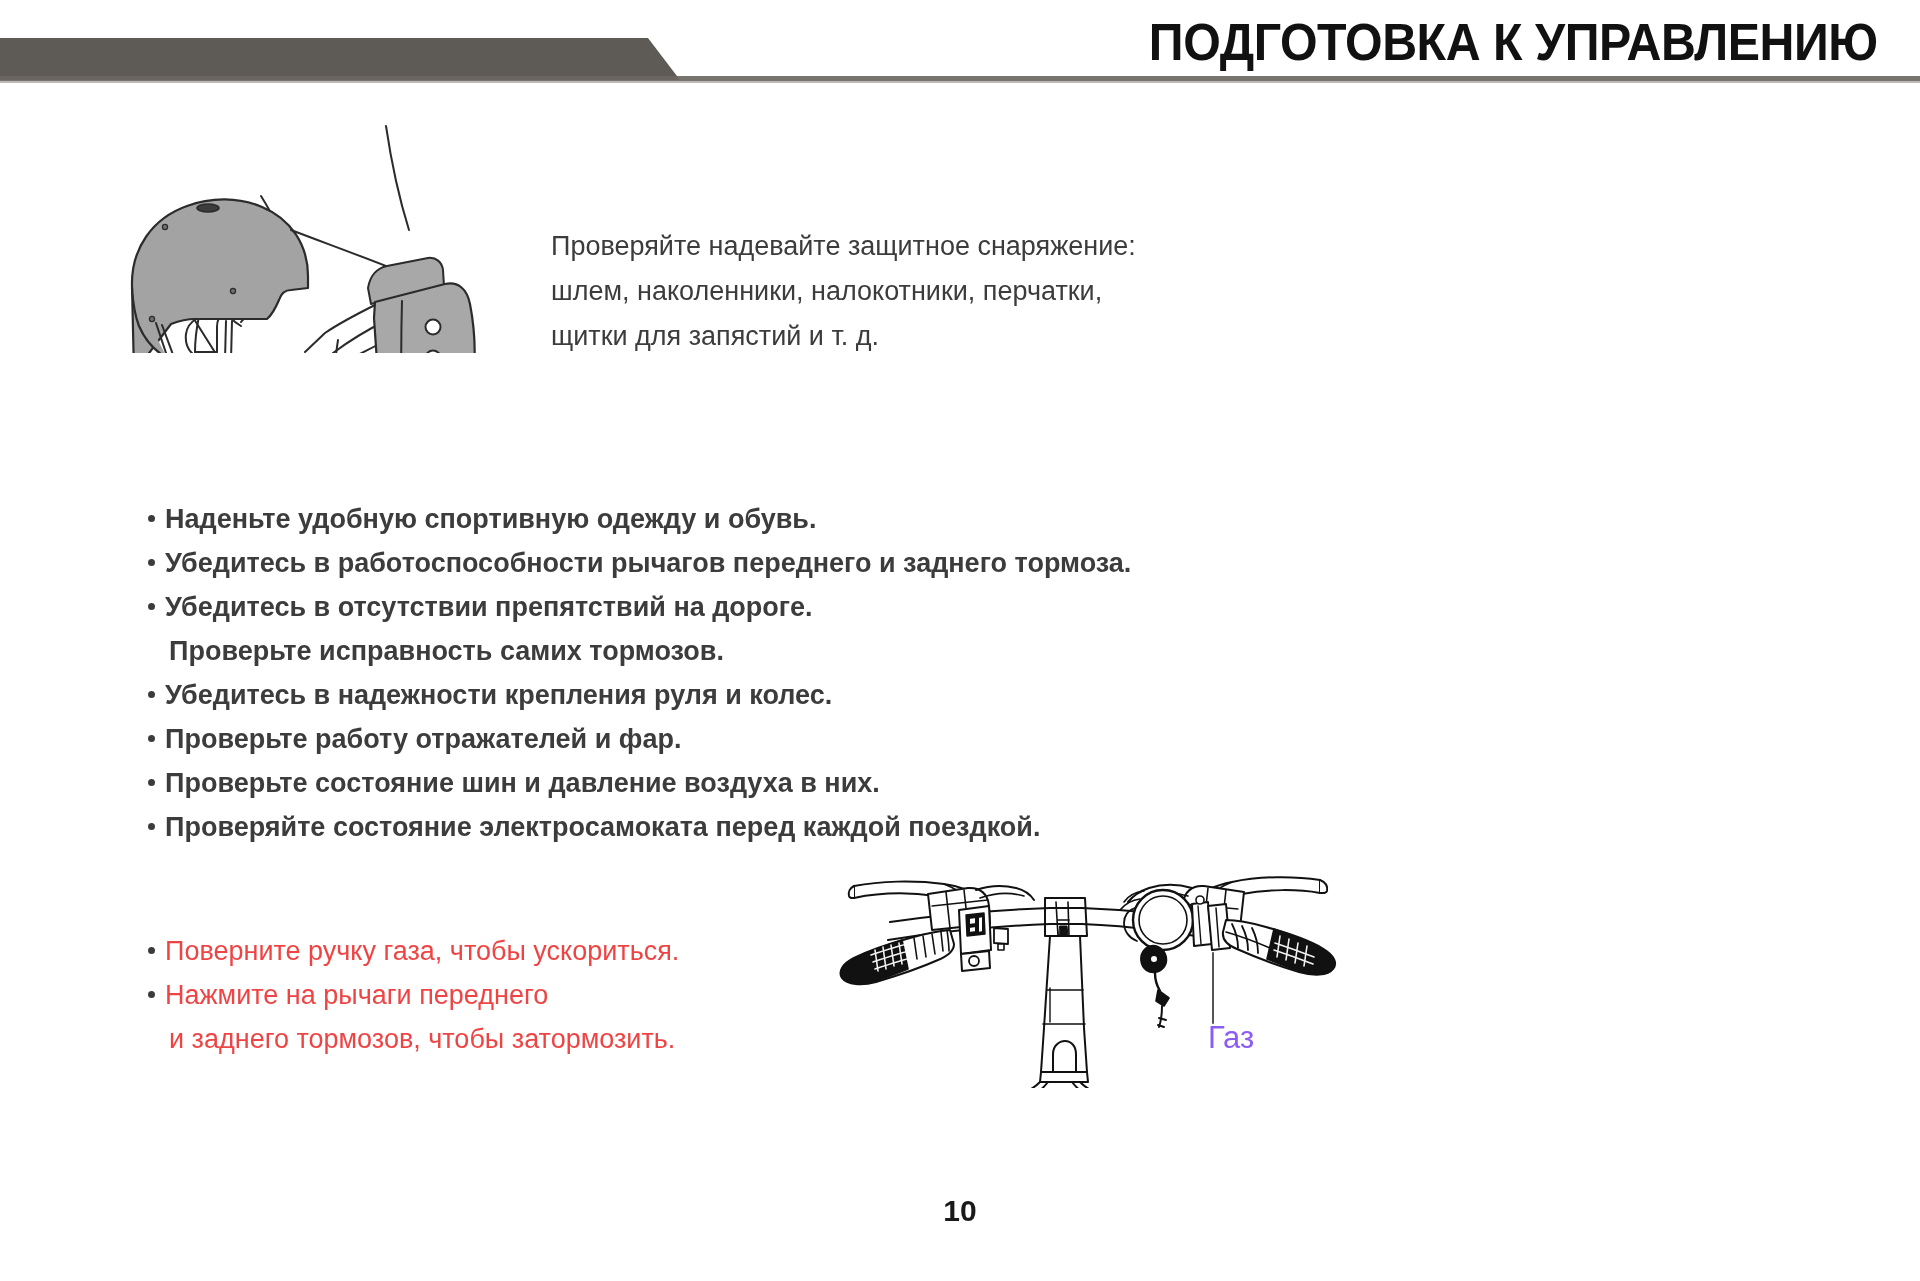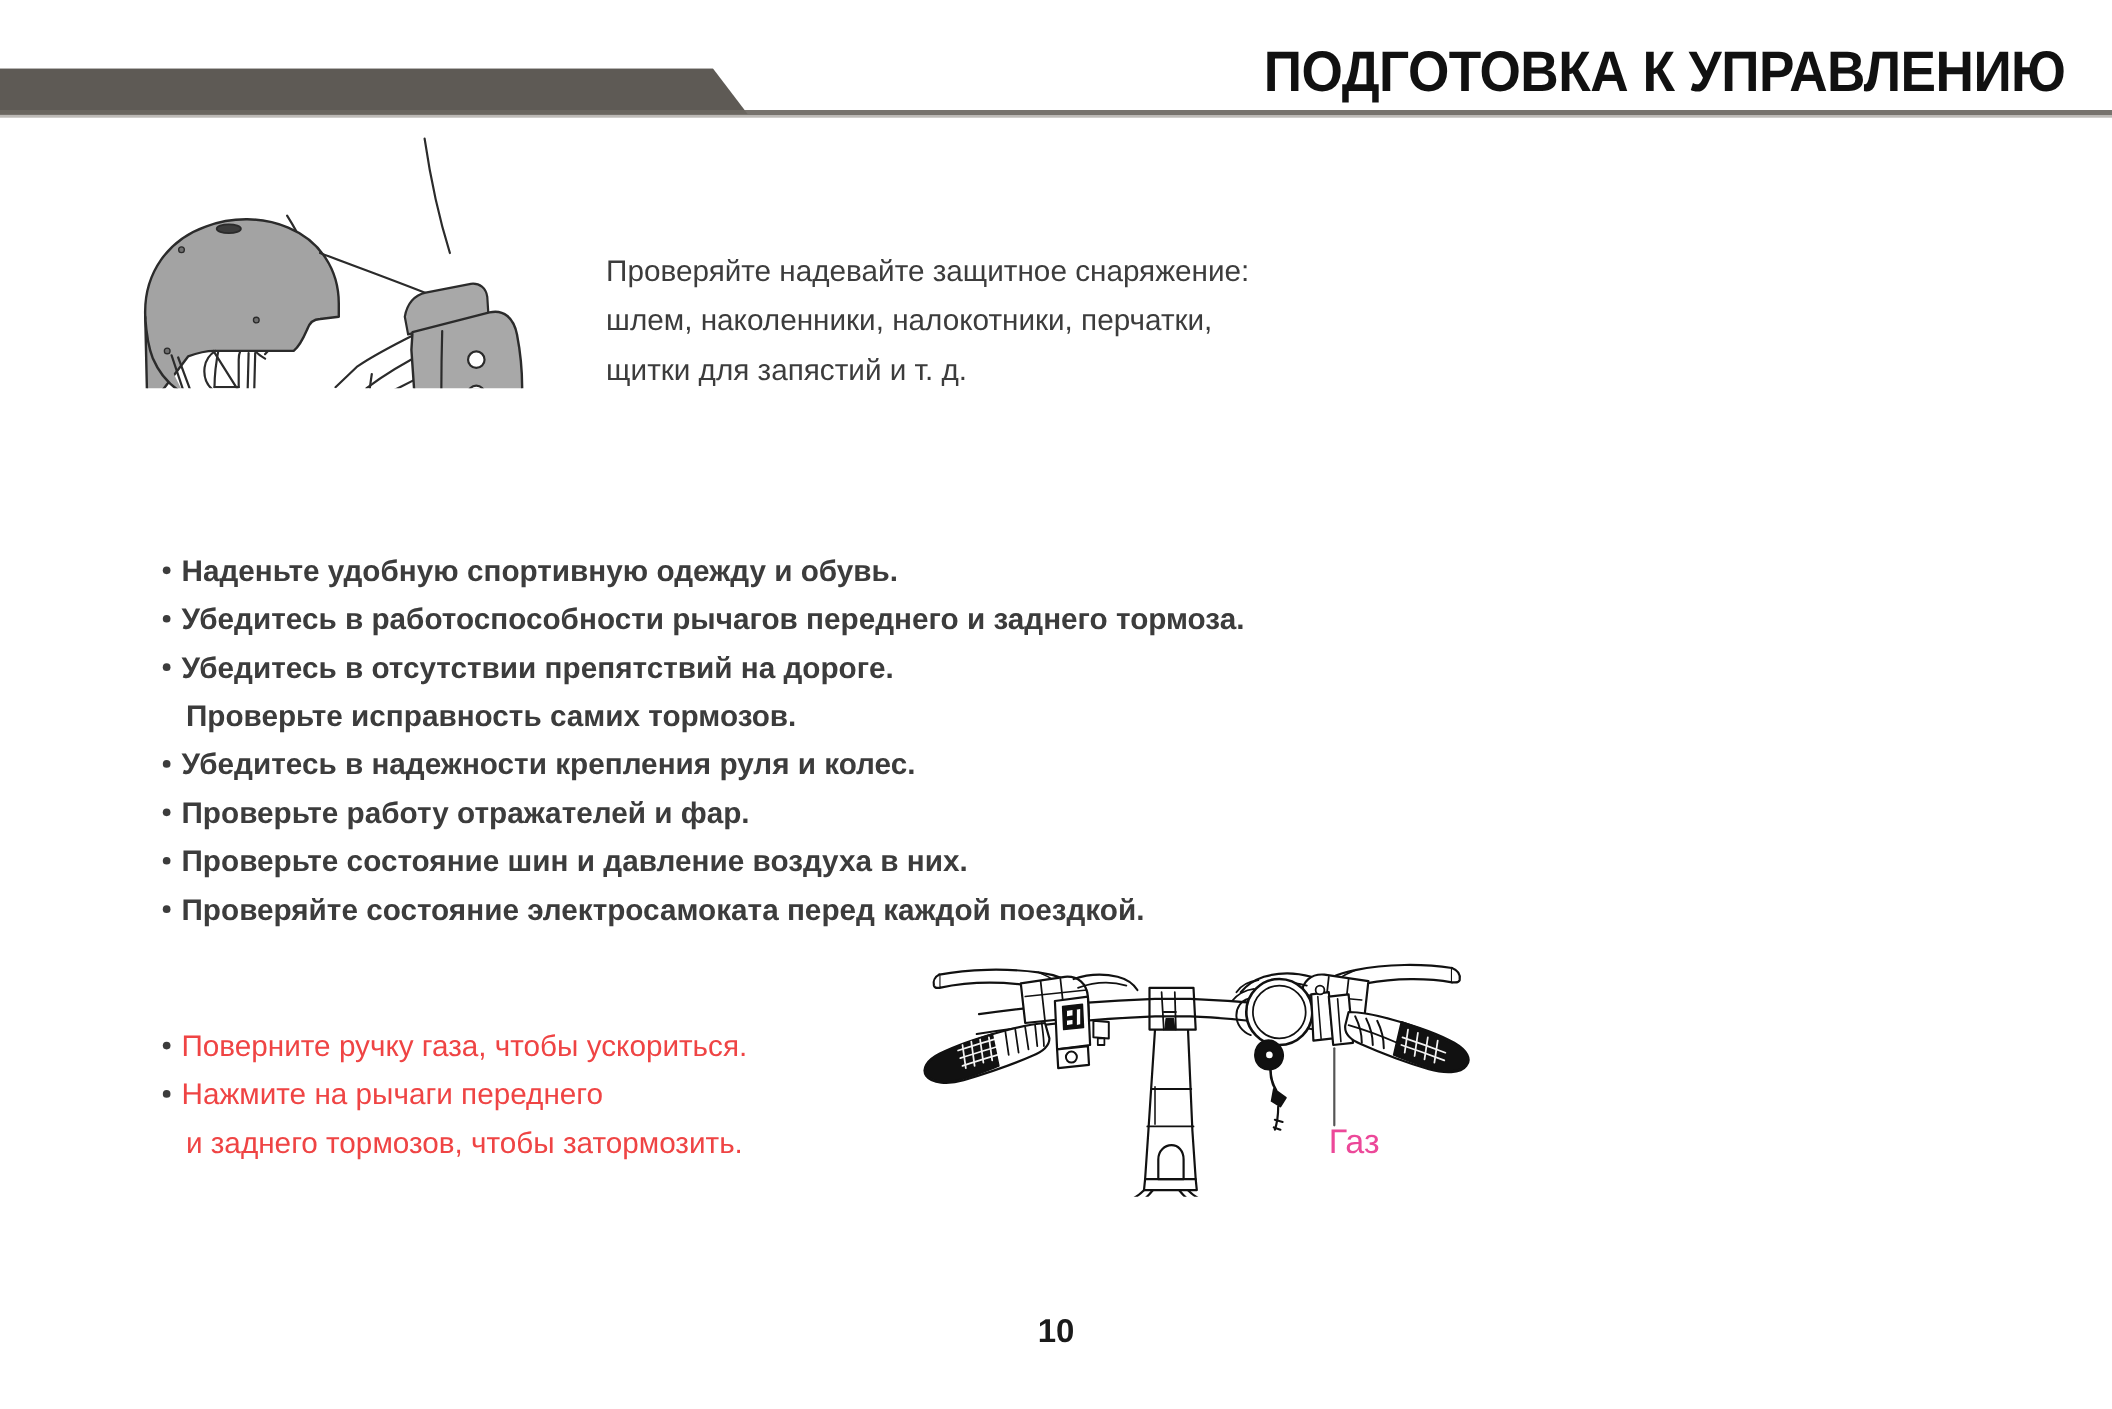--- a/index.html
+++ b/index.html
@@ -18,21 +18,20 @@
     -webkit-font-smoothing: antialiased;
   }
 
   
   .header {
     position: absolute;
     left: 0;
     top: 0;
     width: 1920px;
     height: 100px;
-    margin-top: 24px;
   }
   .header-bar {
     position: absolute;
     left: 0;
     top: 38px;
     width: 680px;
     height: 42px;
     background: #5e5a55;
     clip-path: polygon(0 0, 648px 0, 680px 42px, 0 42px);
   }
@@ -143,21 +142,21 @@
     width: 520px;
     height: 230px;
   }
   .handlebar-figure svg { display: block; }
   .gas-label {
     position: absolute;
     left: 1208px;
     top: 1021px;
     font-size: 31px;
     line-height: 34px;
-    color: #ec4899;
+    color: #8b5cf6;
     white-space: nowrap;
   }
 
   
   .page-number {
     position: absolute;
     left: 0;
     top: 1194px;
     width: 1920px;
     text-align: center;

